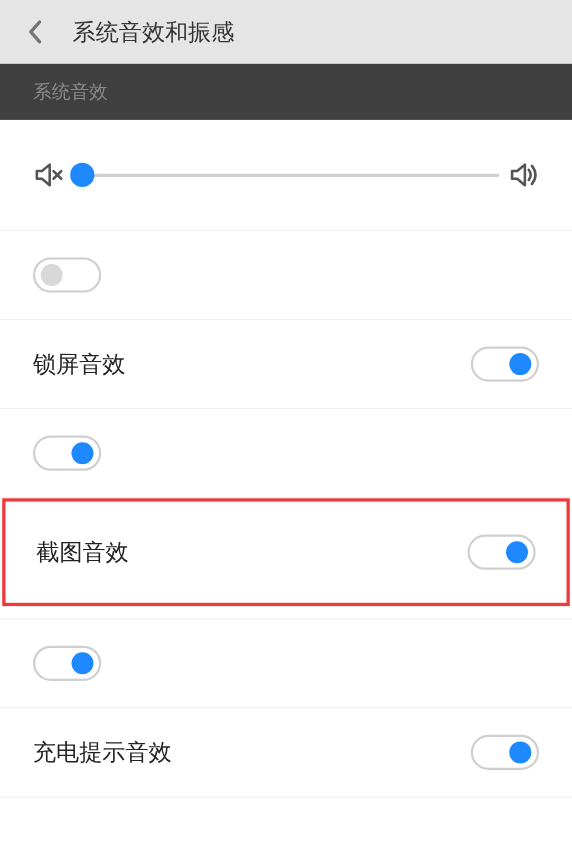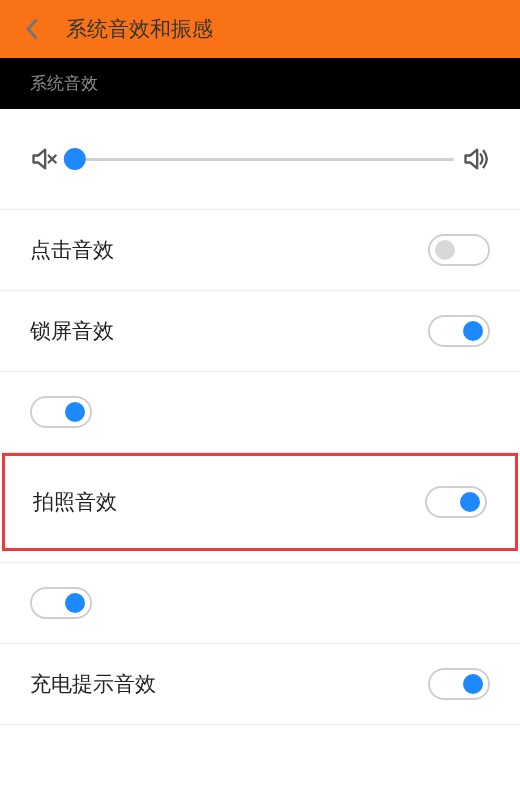--- a/index.html
+++ b/index.html
@@ -12,38 +12,38 @@
       height: 787px;
       font-family: -apple-system, "Helvetica Neue", "PingFang SC", "Microsoft YaHei", sans-serif;
       background: #ffffff;
       overflow: hidden;
     }
     .header {
       height: 58px;
       display: flex;
       align-items: center;
       padding: 0 12px;
-      background: #f97316;
+      background: #e5e5e5;
     }
     .back-icon {
       width: 40px;
       height: 40px;
       display: flex;
       align-items: center;
       justify-content: center;
       cursor: pointer;
     }
     .page-title {
       font-size: 21px;
       color: #333;
       margin-left: 14px;
       font-weight: 400;
     }
     .section-header {
-      background: #000000;
+      background: #404040;
       padding: 14px 30px;
       color: #8a8a8a;
       font-size: 17px;
     }
     .slider-row {
       padding: 36px 30px 36px 30px;
       display: flex;
       align-items: center;
       gap: 8px;
       border-bottom: 1px solid #eeeeee;
@@ -145,42 +145,41 @@
     <div class="slider-thumb"></div>
   </div>
   <svg class="volume-icon" viewBox="0 0 24 24">
     <path d="M3 9 L3 15 L7 15 L13 20 L13 4 L7 9 Z" fill="none" stroke="#555" stroke-width="2" stroke-linejoin="round"></path>
     <path d="M16 8 Q19 12 16 16" fill="none" stroke="#555" stroke-width="2" stroke-linecap="round"></path>
     <path d="M18.5 5 Q24 12 18.5 19" fill="none" stroke="#555" stroke-width="2" stroke-linecap="round"></path>
   </svg>
 </div>
 
 <div class="setting-row">
-  <div class="setting-label">点击音效</div>
   <div class="toggle off">
     <div class="knob"></div>
   </div>
 </div>
 
 <div class="setting-row">
   <div class="setting-label">锁屏音效</div>
   <div class="toggle on">
     <div class="knob"></div>
   </div>
 </div>
 
 <div class="setting-row">
   <div class="toggle on">
     <div class="knob"></div>
   </div>
 </div>
 
 <div class="highlight-box">
   <div class="setting-row">
-    <div class="setting-label">拍照音效</div>
+    <div class="setting-label">截图音效</div>
     <div class="toggle on">
       <div class="knob"></div>
     </div>
   </div>
 </div>
 <div class="post-highlight-gap"></div>
 
 <div class="setting-row">
   <div class="toggle on">
     <div class="knob"></div>

